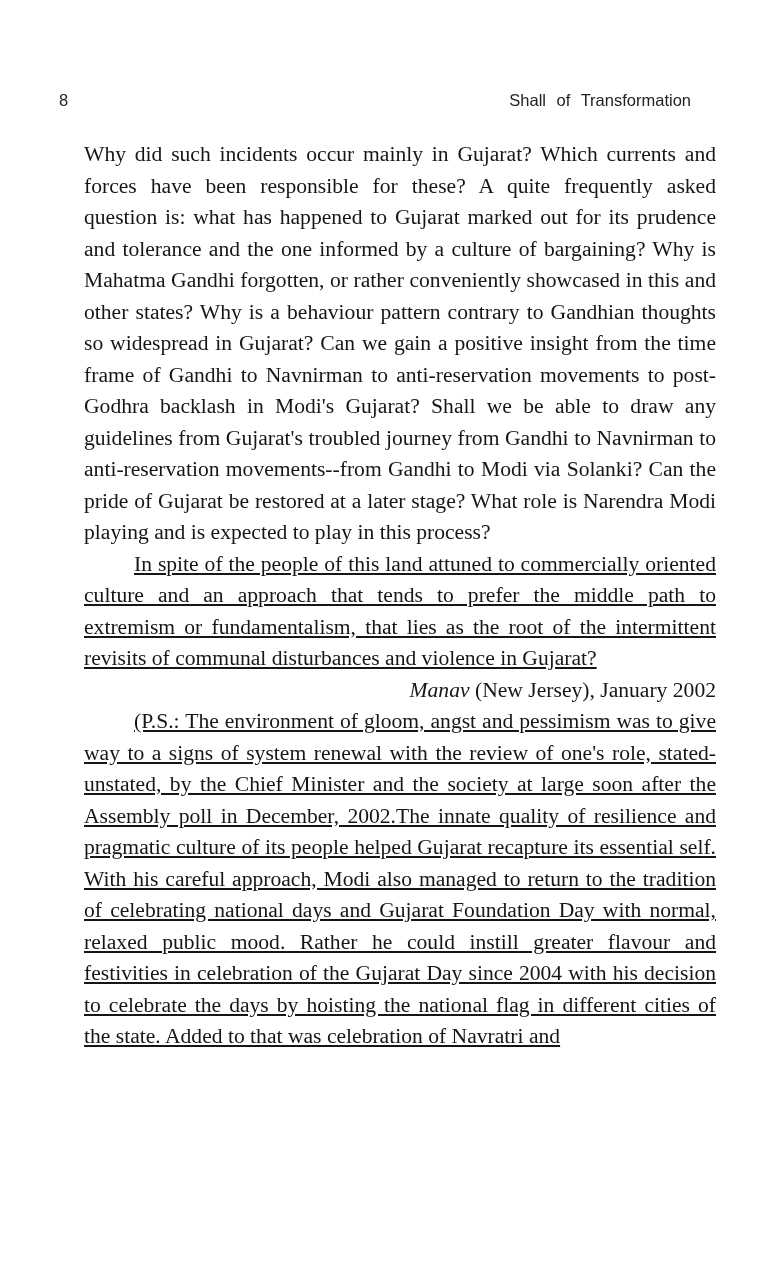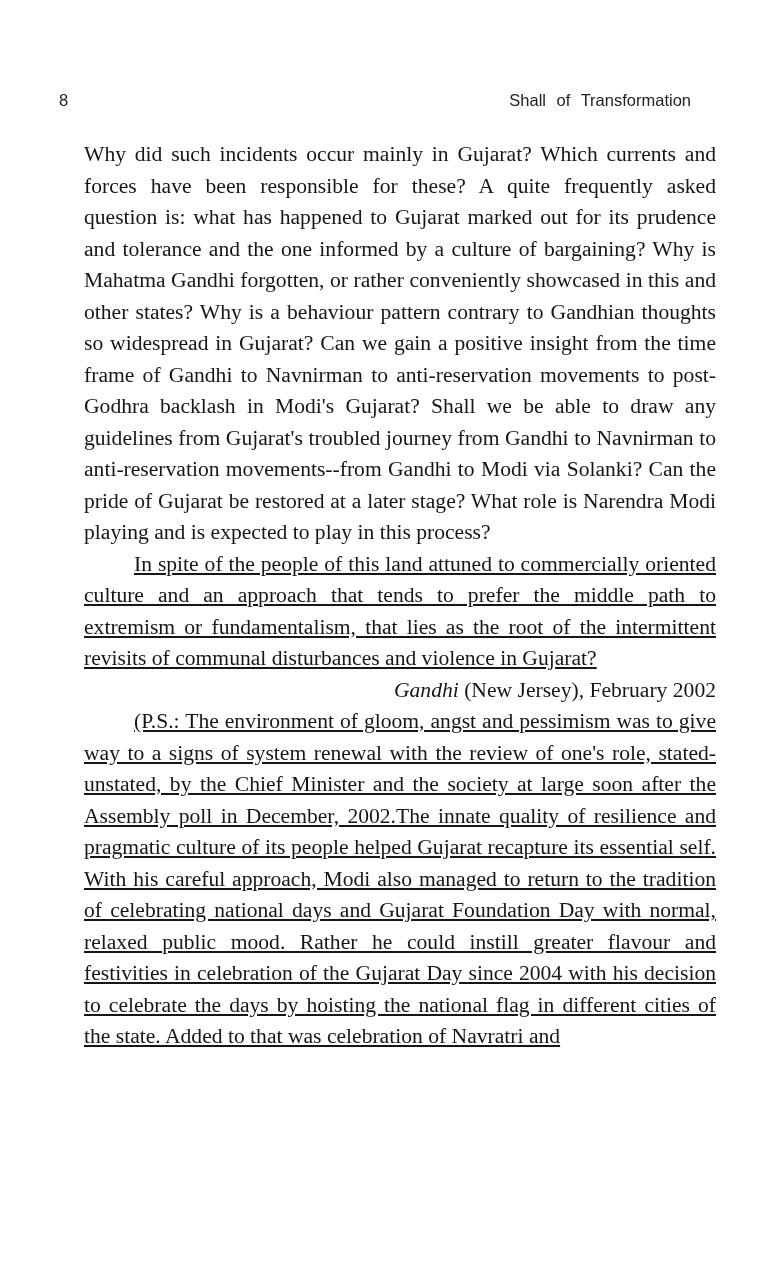--- a/index.html
+++ b/index.html
@@ -74,16 +74,16 @@
 
 <div class="page">
   <div class="running-head">
     <span class="page-number">8</span>
     <span class="book-title">Shall of Transformation</span>
   </div>
 
   <div class="body-text">
     <p class="para">Why did such incidents occur mainly in Gujarat? Which currents and forces have been responsible for these? A quite frequently asked question is: what has happened to Gujarat marked out for its prudence and tolerance and the one informed by a culture of bargaining? Why is Mahatma Gandhi forgotten, or rather conveniently showcased in this and other states? Why is a behaviour pattern contrary to Gandhian thoughts so widespread in Gujarat? Can we gain a positive insight from the time frame of Gandhi to Navnirman to anti-reservation movements to post-Godhra backlash in Modi's Gujarat? Shall we be able to draw any guidelines from Gujarat's troubled journey from Gandhi to Navnirman to anti-reservation movements--from Gandhi to Modi via Solanki? Can the pride of Gujarat be restored at a later stage? What role is Narendra Modi playing and is expected to play in this process?</p>
     <p class="para indent">In spite of the people of this land attuned to commercially oriented culture and an approach that tends to prefer the middle path to extremism or fundamentalism, that lies as the root of the intermittent revisits of communal disturbances and violence in Gujarat?</p>
-    <p class="para signature"><span class="author">Gandhi</span><span> (New Jersey), February 2002</span></p>
+    <p class="para signature"><span class="author">Manav</span><span> (New Jersey), January 2002</span></p>
     <p class="para indent">(P.S.: The environment of gloom, angst and pessimism was to give way to a signs of system renewal with the review of one's role, stated-unstated, by the Chief Minister and the society at large soon after the Assembly poll in December, 2002.The innate quality of resilience and pragmatic culture of its people helped Gujarat recapture its essential self. With his careful approach, Modi also managed to return to the tradition of celebrating national days and Gujarat Foundation Day with normal, relaxed public mood. Rather he could instill greater flavour and festivities in celebration of the Gujarat Day since 2004 with his decision to celebrate the days by hoisting the national flag in different cities of the state. Added to that was celebration of Navratri and</p>
   </div>
 </div>
 
 </body></html>

